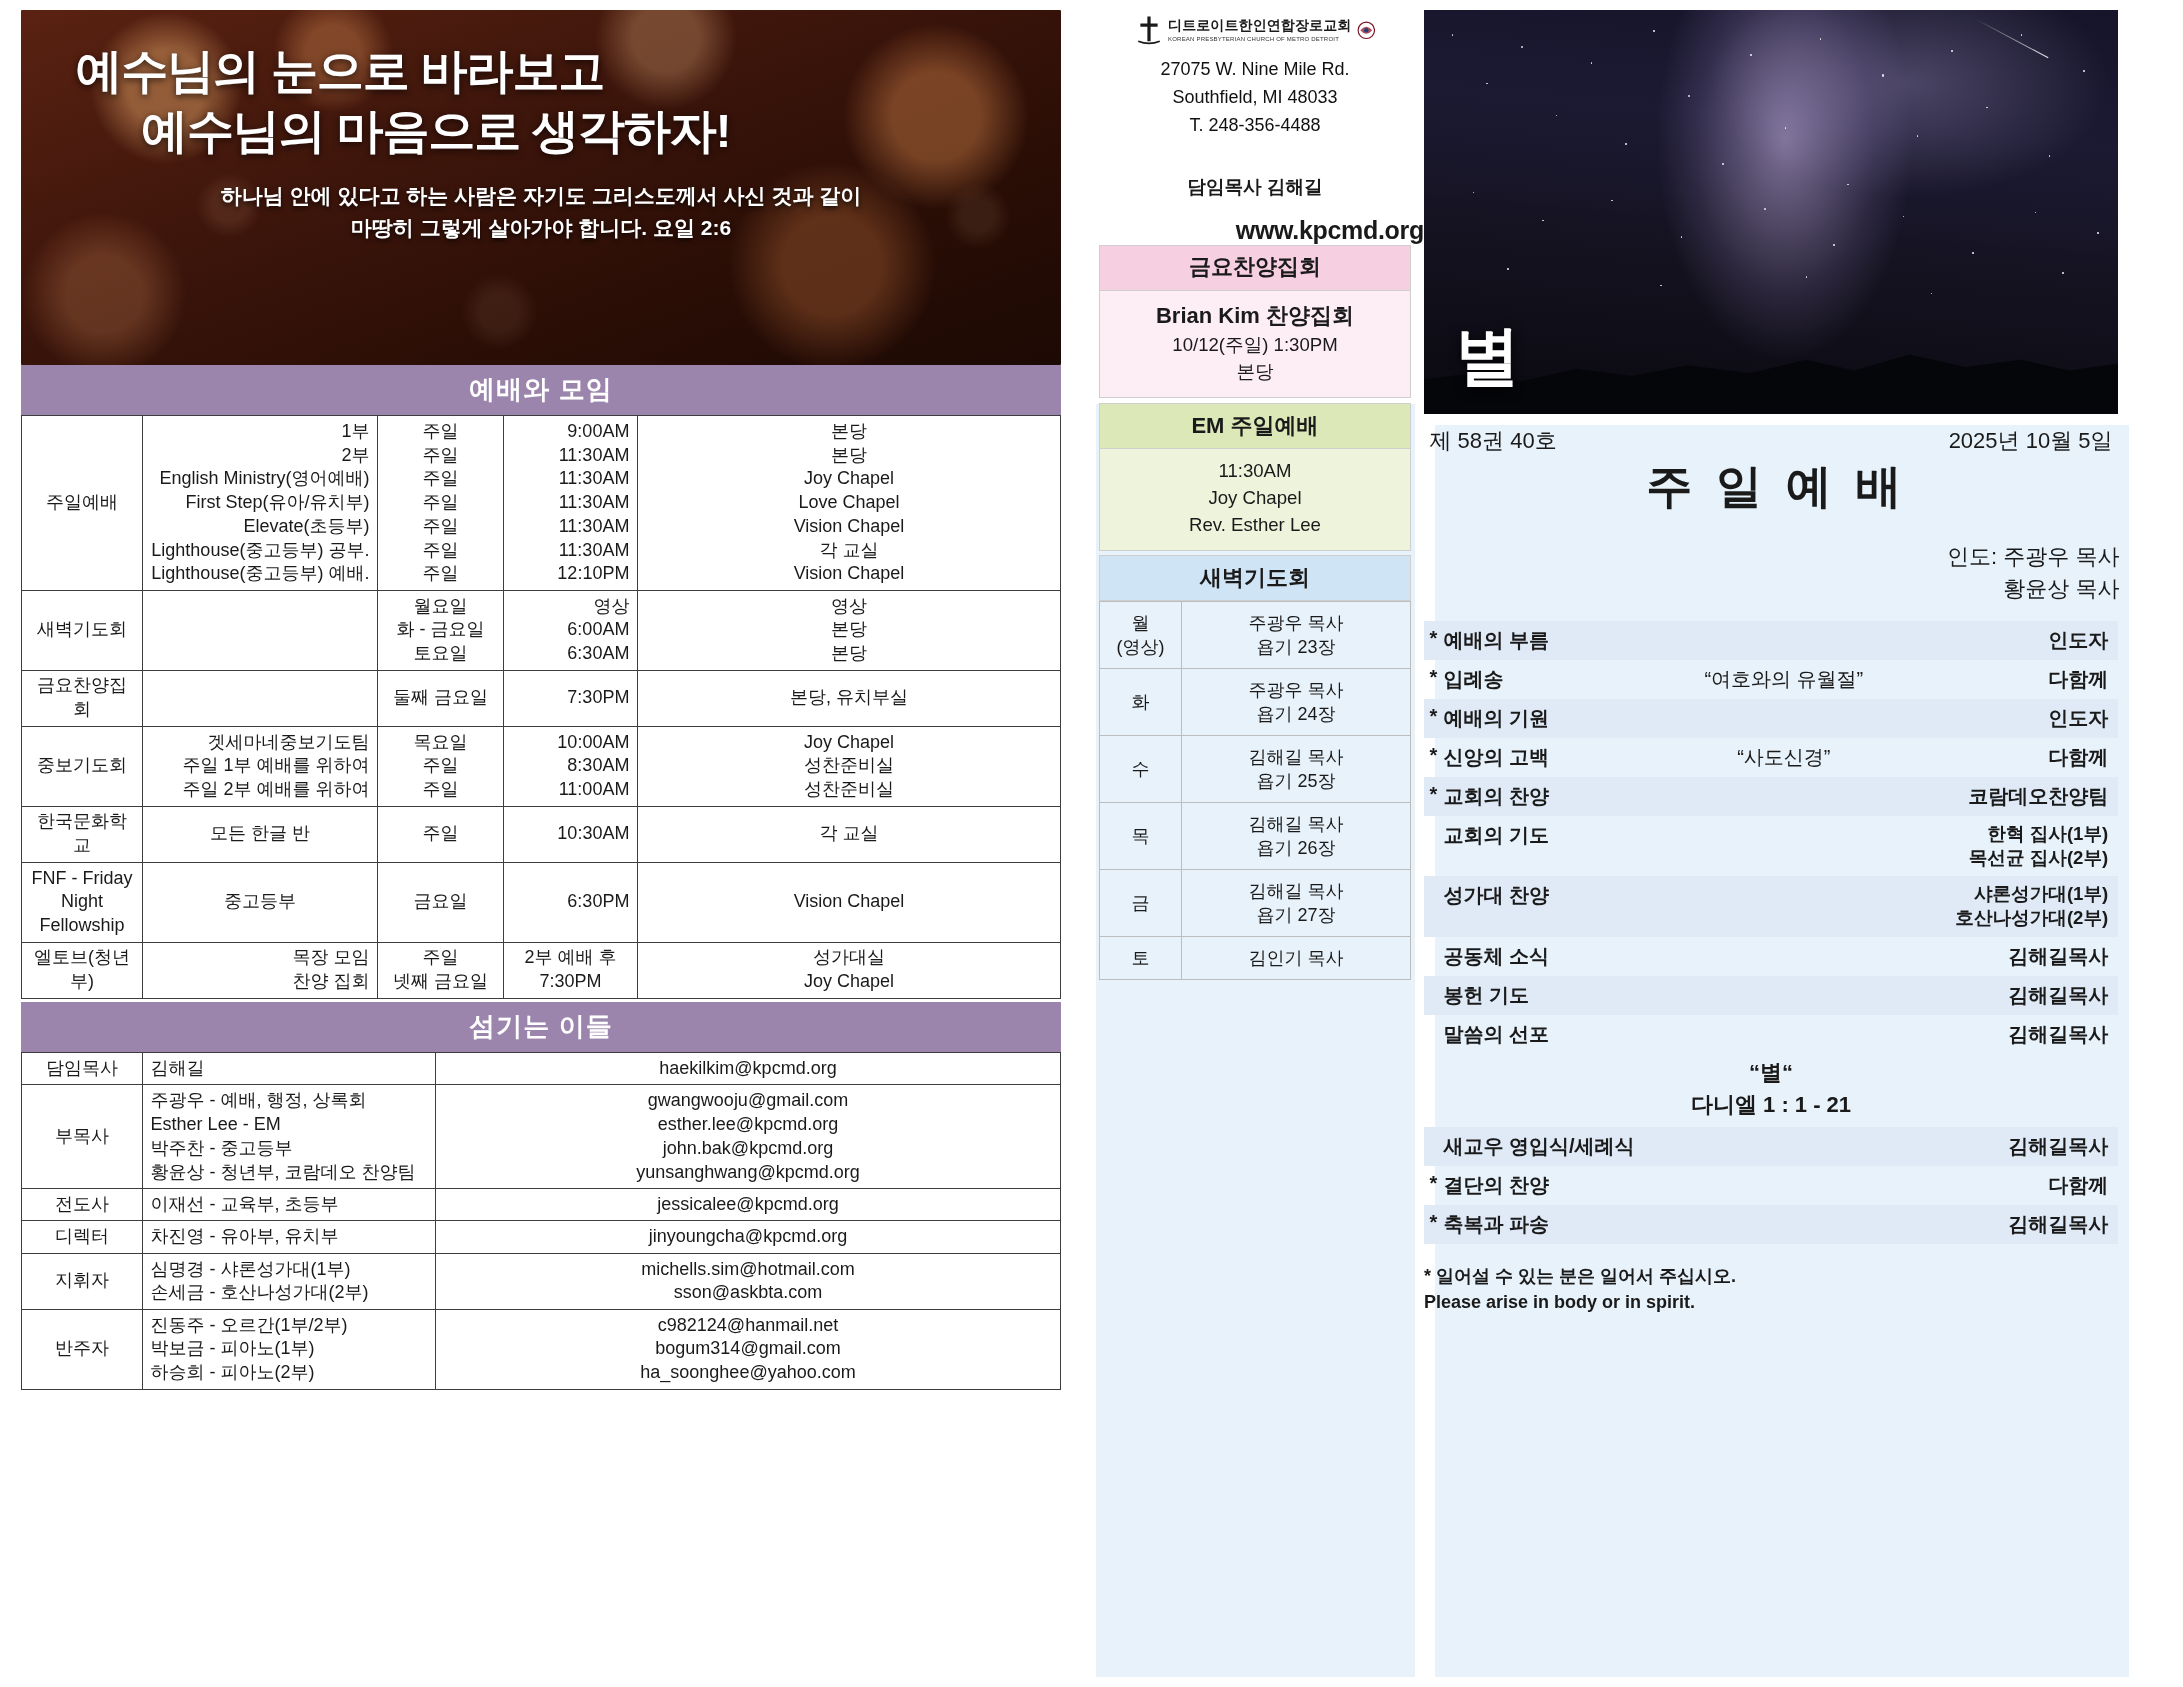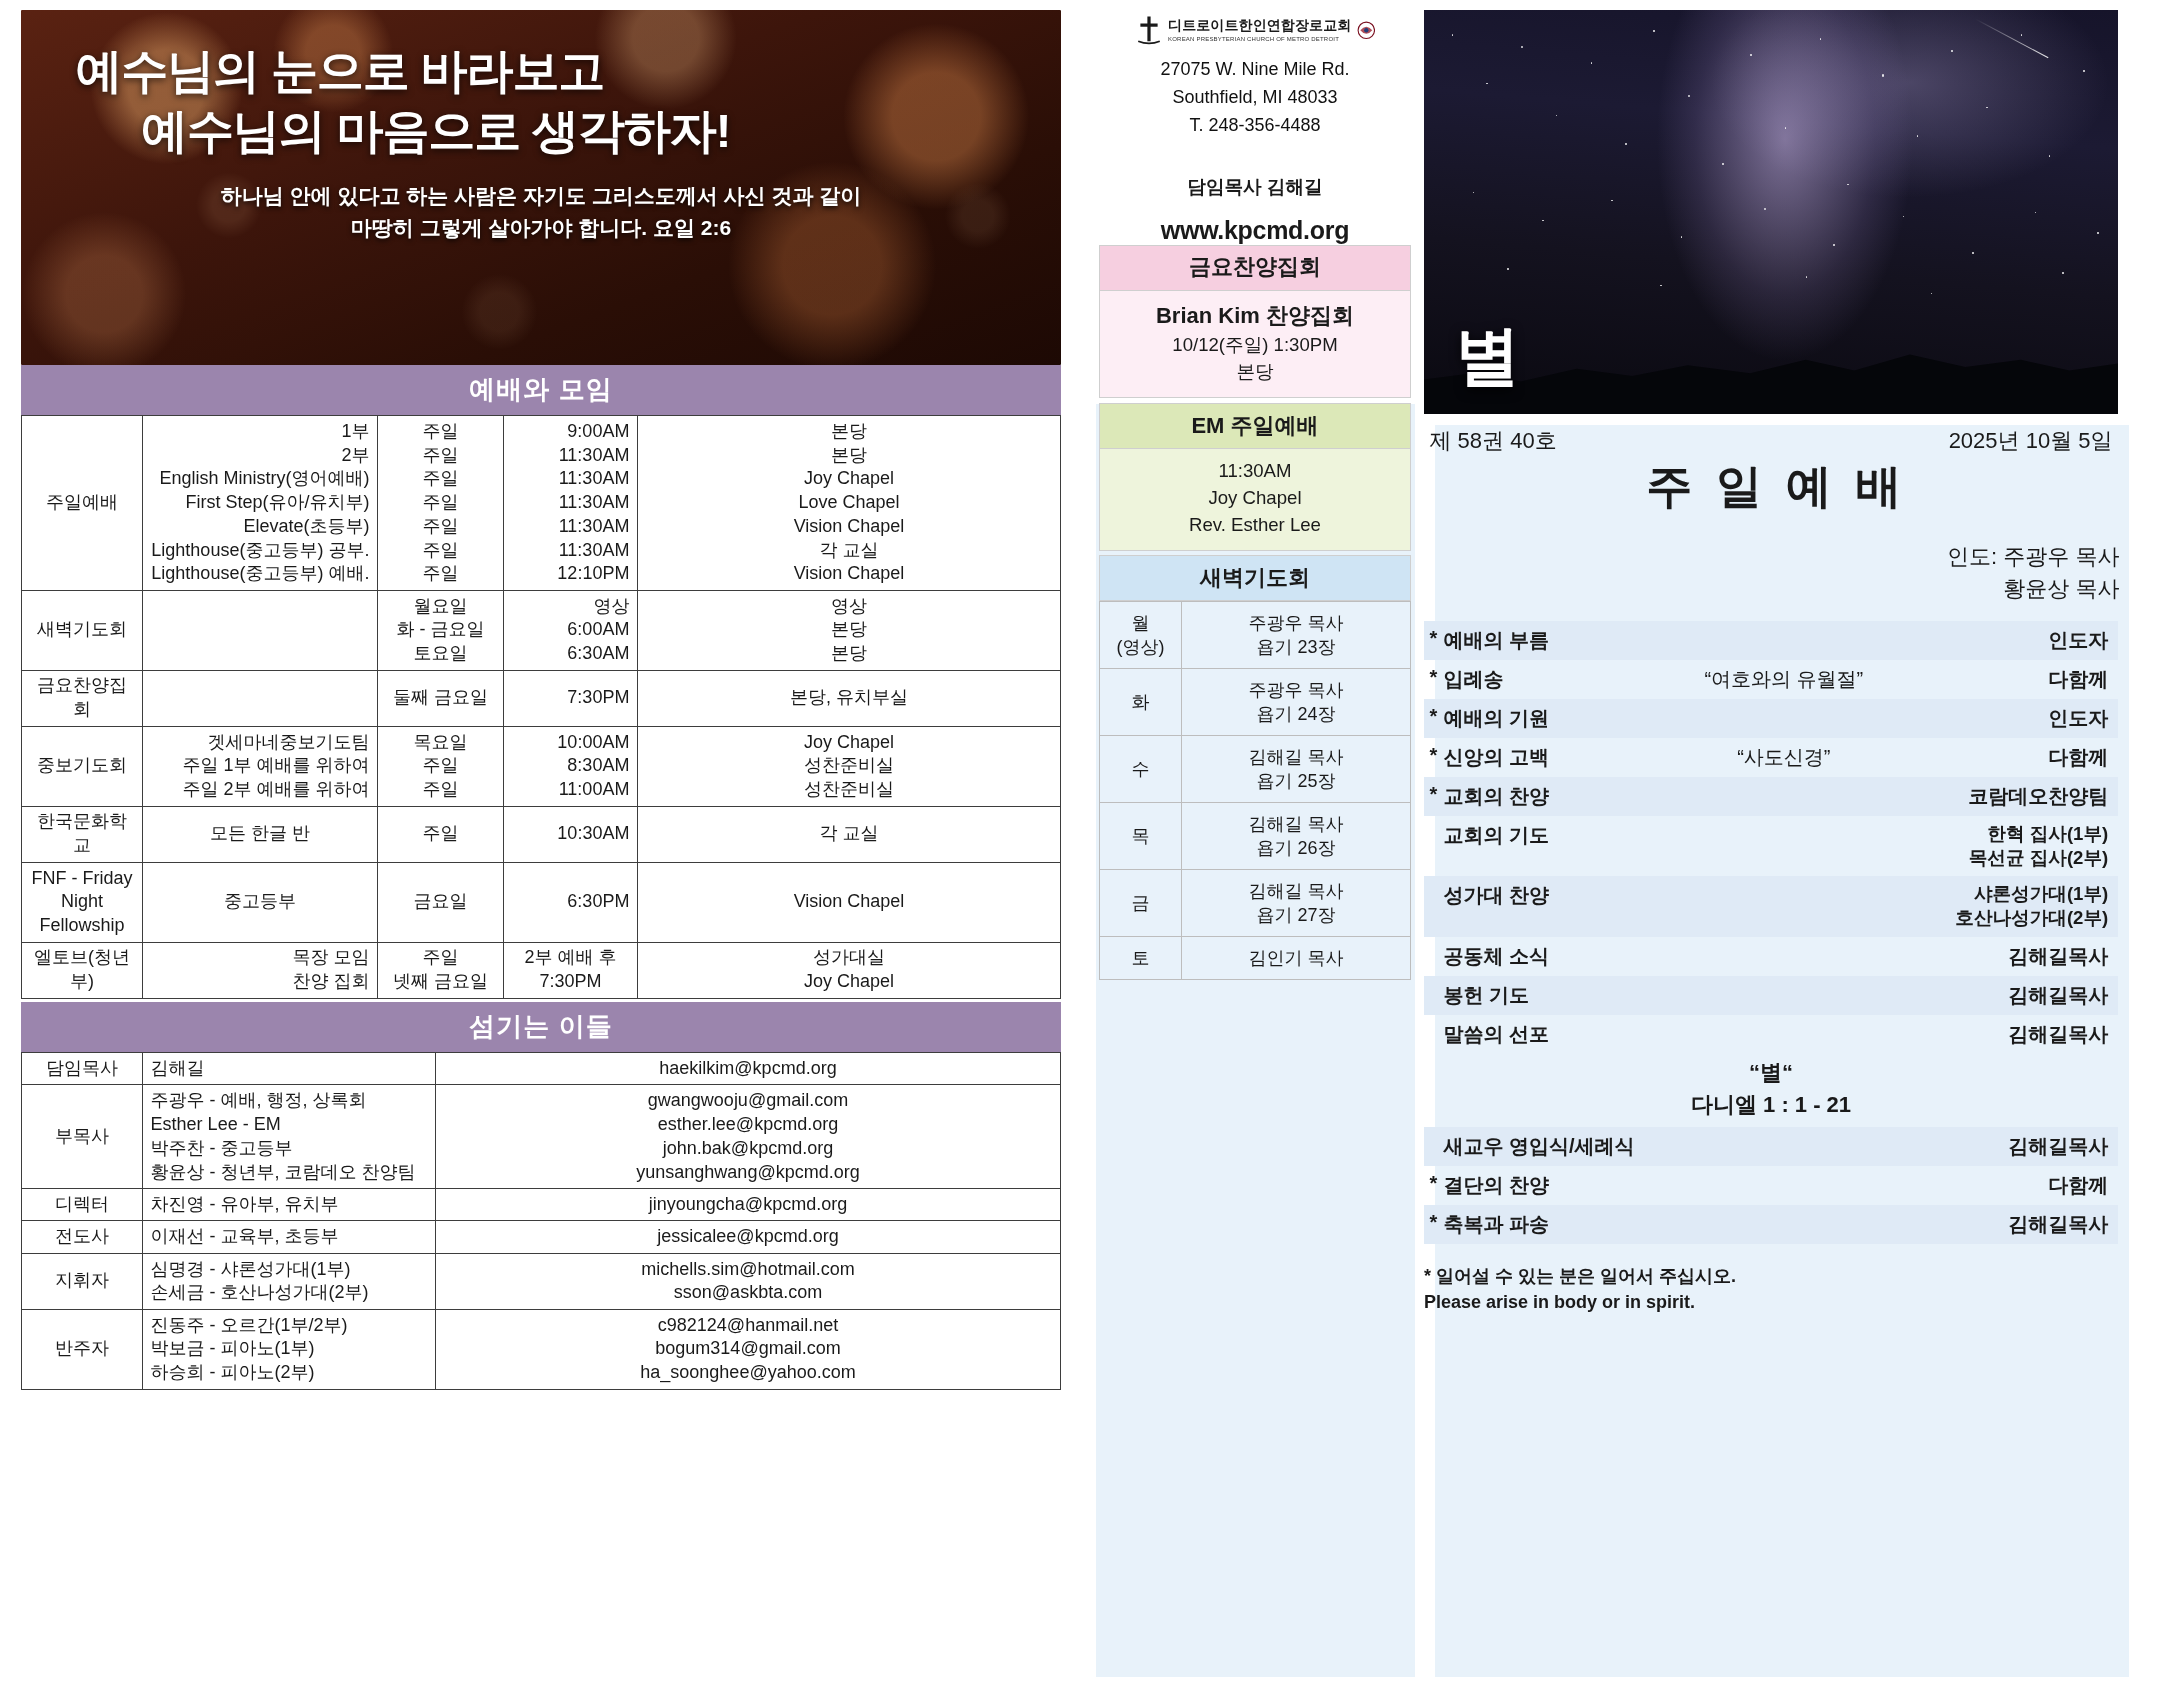--- a/index.html
+++ b/index.html
@@ -137,21 +137,21 @@
     color:#111;
   }
   .pastor {
     margin-top: 34px;
     text-align:center;
     font-size: 18.6px;
     font-weight: 600;
   }
   .url {
     margin-top: 16.4px;
-    text-align:center;
+    text-align:right;
     font-size: 25px;
     font-weight: 800;
     letter-spacing: -0.3px;
   }
 
   .mbox { width: 312px; margin: 0 auto; }
   .mbox-head {
     text-align:center;
     font-size: 22px;
     font-weight: 700;
@@ -419,28 +419,28 @@
           <td class="c-left multi">주광우 - 예배, 행정, 상록회
 Esther Lee - EM
 박주찬 - 중고등부
 황윤상 - 청년부, 코람데오 찬양팀</td>
           <td class="c-center multi">gwangwooju@gmail.com
 esther.lee@kpcmd.org
 john.bak@kpcmd.org
 yunsanghwang@kpcmd.org</td>
         </tr>
         <tr>
+          <td class="c-center">전도사</td>
+          <td class="c-left multi">이재선 - 교육부, 초등부</td>
+          <td class="c-center multi">jessicalee@kpcmd.org</td>
+        </tr>
+        <tr>
           <td class="c-center">디렉터</td>
           <td class="c-left multi">차진영 - 유아부, 유치부</td>
           <td class="c-center multi">jinyoungcha@kpcmd.org</td>
-        </tr>
-        <tr>
-          <td class="c-center">전도사</td>
-          <td class="c-left multi">이재선 - 교육부, 초등부</td>
-          <td class="c-center multi">jessicalee@kpcmd.org</td>
         </tr>
         <tr>
           <td class="c-center">지휘자</td>
           <td class="c-left multi">심명경 - 샤론성가대(1부)
 손세금 - 호산나성가대(2부)</td>
           <td class="c-center multi">michells.sim@hotmail.com
 sson@askbta.com</td>
         </tr>
         <tr>
           <td class="c-center">반주자</td>

